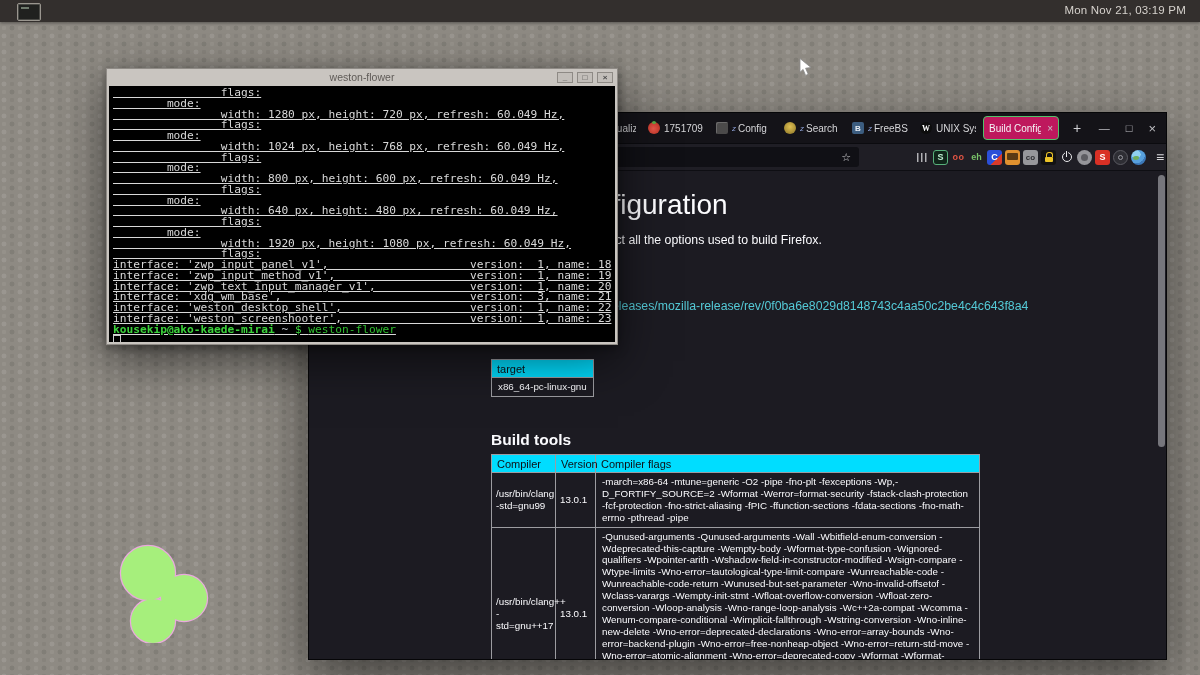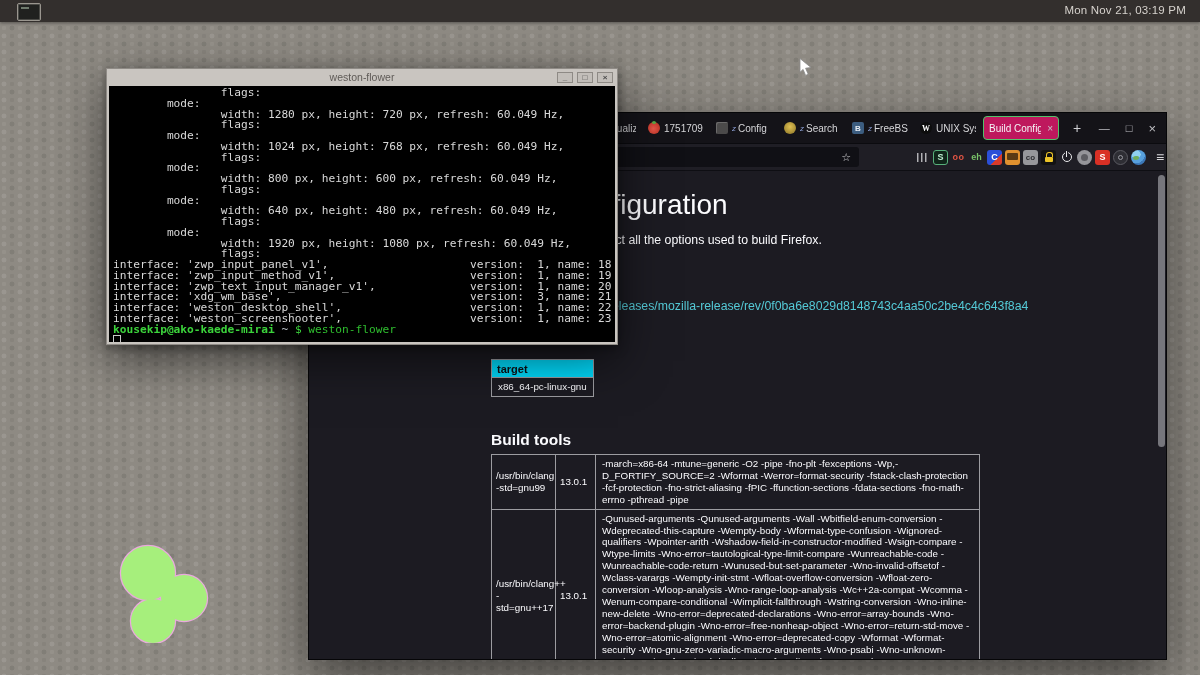--- a/index.html
+++ b/index.html
@@ -27,21 +27,21 @@
   .term-win{position:absolute;left:58px;top:68px;width:512px;height:277px;background:#c9c5c0;
     z-index:30;box-shadow:0 16px 45px rgba(0,0,0,.55), 0 3px 10px rgba(0,0,0,.35);
     border:1px solid #8f8b86;box-sizing:border-box;margin-left:48px;}
   .term-titlebar{height:16px;display:flex;align-items:center;position:relative;}
   .term-title{position:absolute;left:0;right:0;text-align:center;font-size:10.5px;color:#5f5b57;}
   .term-btns{margin-left:auto;display:flex;gap:4px;padding-right:4px;z-index:2;}
   .term-btn{width:16px;height:11px;border:1px solid #8e8a85;background:#c2beb9;color:#4a4a4a;
     font-size:8px;line-height:9px;text-align:center;box-sizing:border-box;font-weight:700;}
   .term-body{margin:1px 2px 2px 2px;height:256px;background:#000;overflow:hidden;}
   .term-text{margin:0;padding:2px 0 0 4px;font-family:"DejaVu Sans Mono",monospace;
-    font-size:11.2px;line-height:10.75px;color:#d8d8d8;}
+    font-size:11.2px;line-height:10.75px;color:#d8d8d8;text-decoration:underline;}
   .p-user{color:#3bd33b;font-weight:700;}
   .p-path{color:#b9bfc6;}
   .p-sym{color:#3bd33b;}
   .p-cmd{color:#2fbf2f;}
   .term-cursor{display:inline-block;width:6px;height:10px;border:1px solid #c9c9c9;
     vertical-align:-1px;}
 
   
   .browser{position:absolute;left:308px;top:112px;width:859px;height:548px;z-index:20;
     background:#1c1b22;box-shadow:0 18px 50px rgba(0,0,0,.55);border:1px solid #060608;
@@ -108,21 +108,21 @@
   .scroll-thumb{position:absolute;right:1px;top:4px;width:7px;height:272px;background:#76767c;
     border-radius:4px;}
   .page-h1{position:absolute;left:182px;top:18px;font-size:28px;font-weight:400;color:#fbfbfe;margin:0;}
   .page-note{position:absolute;left:182px;top:62px;font-size:12.3px;color:#fbfbfe;}
   .page-link{position:absolute;left:182px;top:128px;font-size:12.3px;color:#54c9d6;cursor:pointer;}
   .page-h2{position:absolute;left:182px;font-size:15.5px;font-weight:700;color:#fbfbfe;margin:0;}
   .h2-platform{top:156px;}
   .h2-tools{top:260px;}
   table{border-collapse:collapse;}
   th,td{border:1px solid #9c9ca1;}
-  th{background:#00ddff;color:#0f0f14;font-weight:700;font-size:11px;text-align:left;padding:2.5px 5px;}
+  th{background:#00ddff;color:#0f0f14;font-weight:400;font-size:11px;text-align:left;padding:2.5px 5px;}
   td{color:#fbfbfe;font-size:9.8px;padding:3px 6px;vertical-align:middle;line-height:11.9px;margin-top:46px;}
   .target-table{position:absolute;left:182px;top:188px;}
   .target-table th{padding-right:28px;}
   .tools-table{position:absolute;left:182px;top:283px;width:489px;table-layout:fixed;}
   .col-compiler{width:64px;}
   .col-version{width:40px;}
   .tools-table td.cell-compiler,.tools-table td.cell-version{padding:3px 4px;}
 
   
   .flower{position:absolute;left:112px;top:543px;z-index:10;}
@@ -221,20 +221,25 @@
 
     <h2 class="page-h2 h2-tools">Build tools</h2>
 
     <table class="tools-table">
       <colgroup>
           <col class="col-compiler">
           <col class="col-version">
           <col>
         </colgroup>
       <tbody>
+          <tr>
+        <th>Compiler</th>
+        <th>Version</th>
+        <th>Compiler flags</th>
+      </tr>
       <tr>
         <td class="cell-compiler">/usr/bin/clang -std=gnu99</td>
         <td class="cell-version">13.0.1</td>
         <td>-march=x86-64 -mtune=generic -O2 -pipe -fno-plt -fexceptions -Wp,-D_FORTIFY_SOURCE=2 -Wformat -Werror=format-security -fstack-clash-protection -fcf-protection -fno-strict-aliasing -fPIC -ffunction-sections -fdata-sections -fno-math-errno -pthread -pipe</td>
       </tr>
       <tr>
         <td class="cell-compiler">/usr/bin/clang++ -std=gnu++17</td>
         <td class="cell-version">13.0.1</td>
         <td>-Qunused-arguments -Qunused-arguments -Wall -Wbitfield-enum-conversion -Wdeprecated-this-capture -Wempty-body -Wformat-type-confusion -Wignored-qualifiers -Wpointer-arith -Wshadow-field-in-constructor-modified -Wsign-compare -Wtype-limits -Wno-error=tautological-type-limit-compare -Wunreachable-code -Wunreachable-code-return -Wunused-but-set-parameter -Wno-invalid-offsetof -Wclass-varargs -Wempty-init-stmt -Wfloat-overflow-conversion -Wfloat-zero-conversion -Wloop-analysis -Wno-range-loop-analysis -Wc++2a-compat -Wcomma -Wenum-compare-conditional -Wimplicit-fallthrough -Wstring-conversion -Wno-inline-new-delete -Wno-error=deprecated-declarations -Wno-error=array-bounds -Wno-error=backend-plugin -Wno-error=free-nonheap-object -Wno-error=return-std-move -Wno-error=atomic-alignment -Wno-error=deprecated-copy -Wformat -Wformat-security -Wno-gnu-zero-variadic-macro-arguments -Wno-psabi -Wno-unknown-warning-option -fno-sized-deallocation -fno-aligned-new -march=x86-64 -mtune=generic -O2 -pipe -fno-plt -fexceptions -Wp,-D_FORTIFY_SOURCE=2</td>
       </tr>

